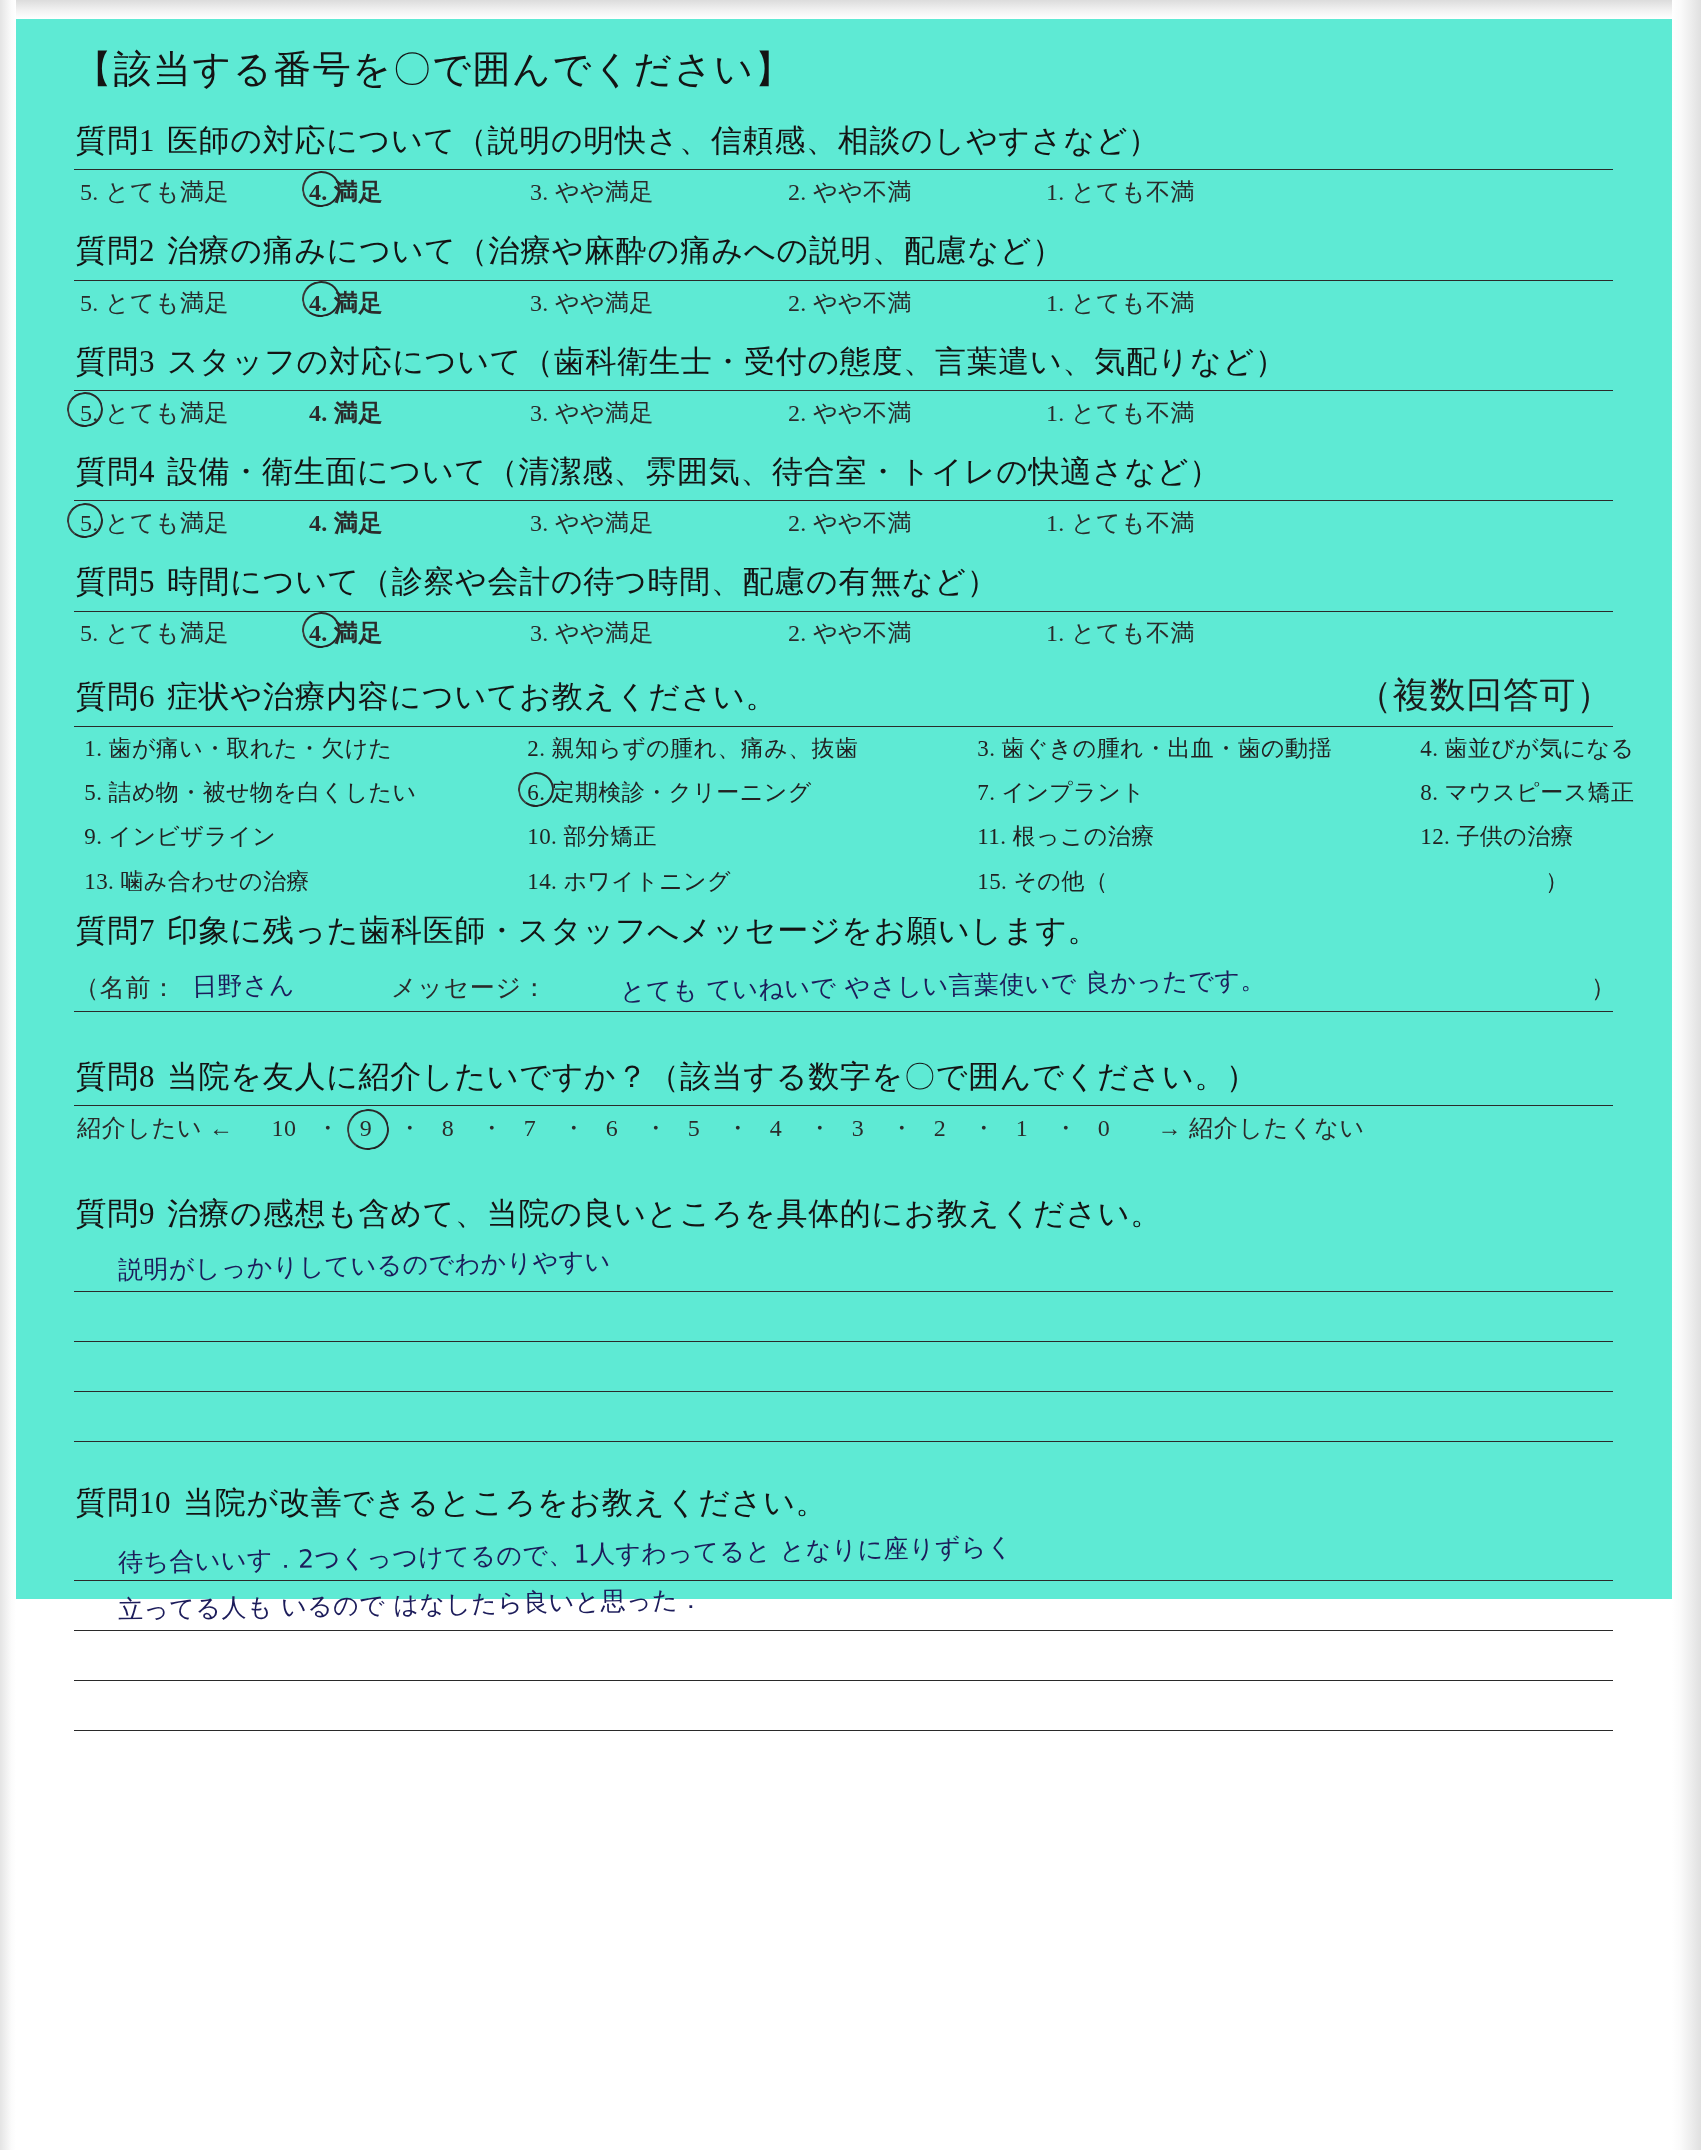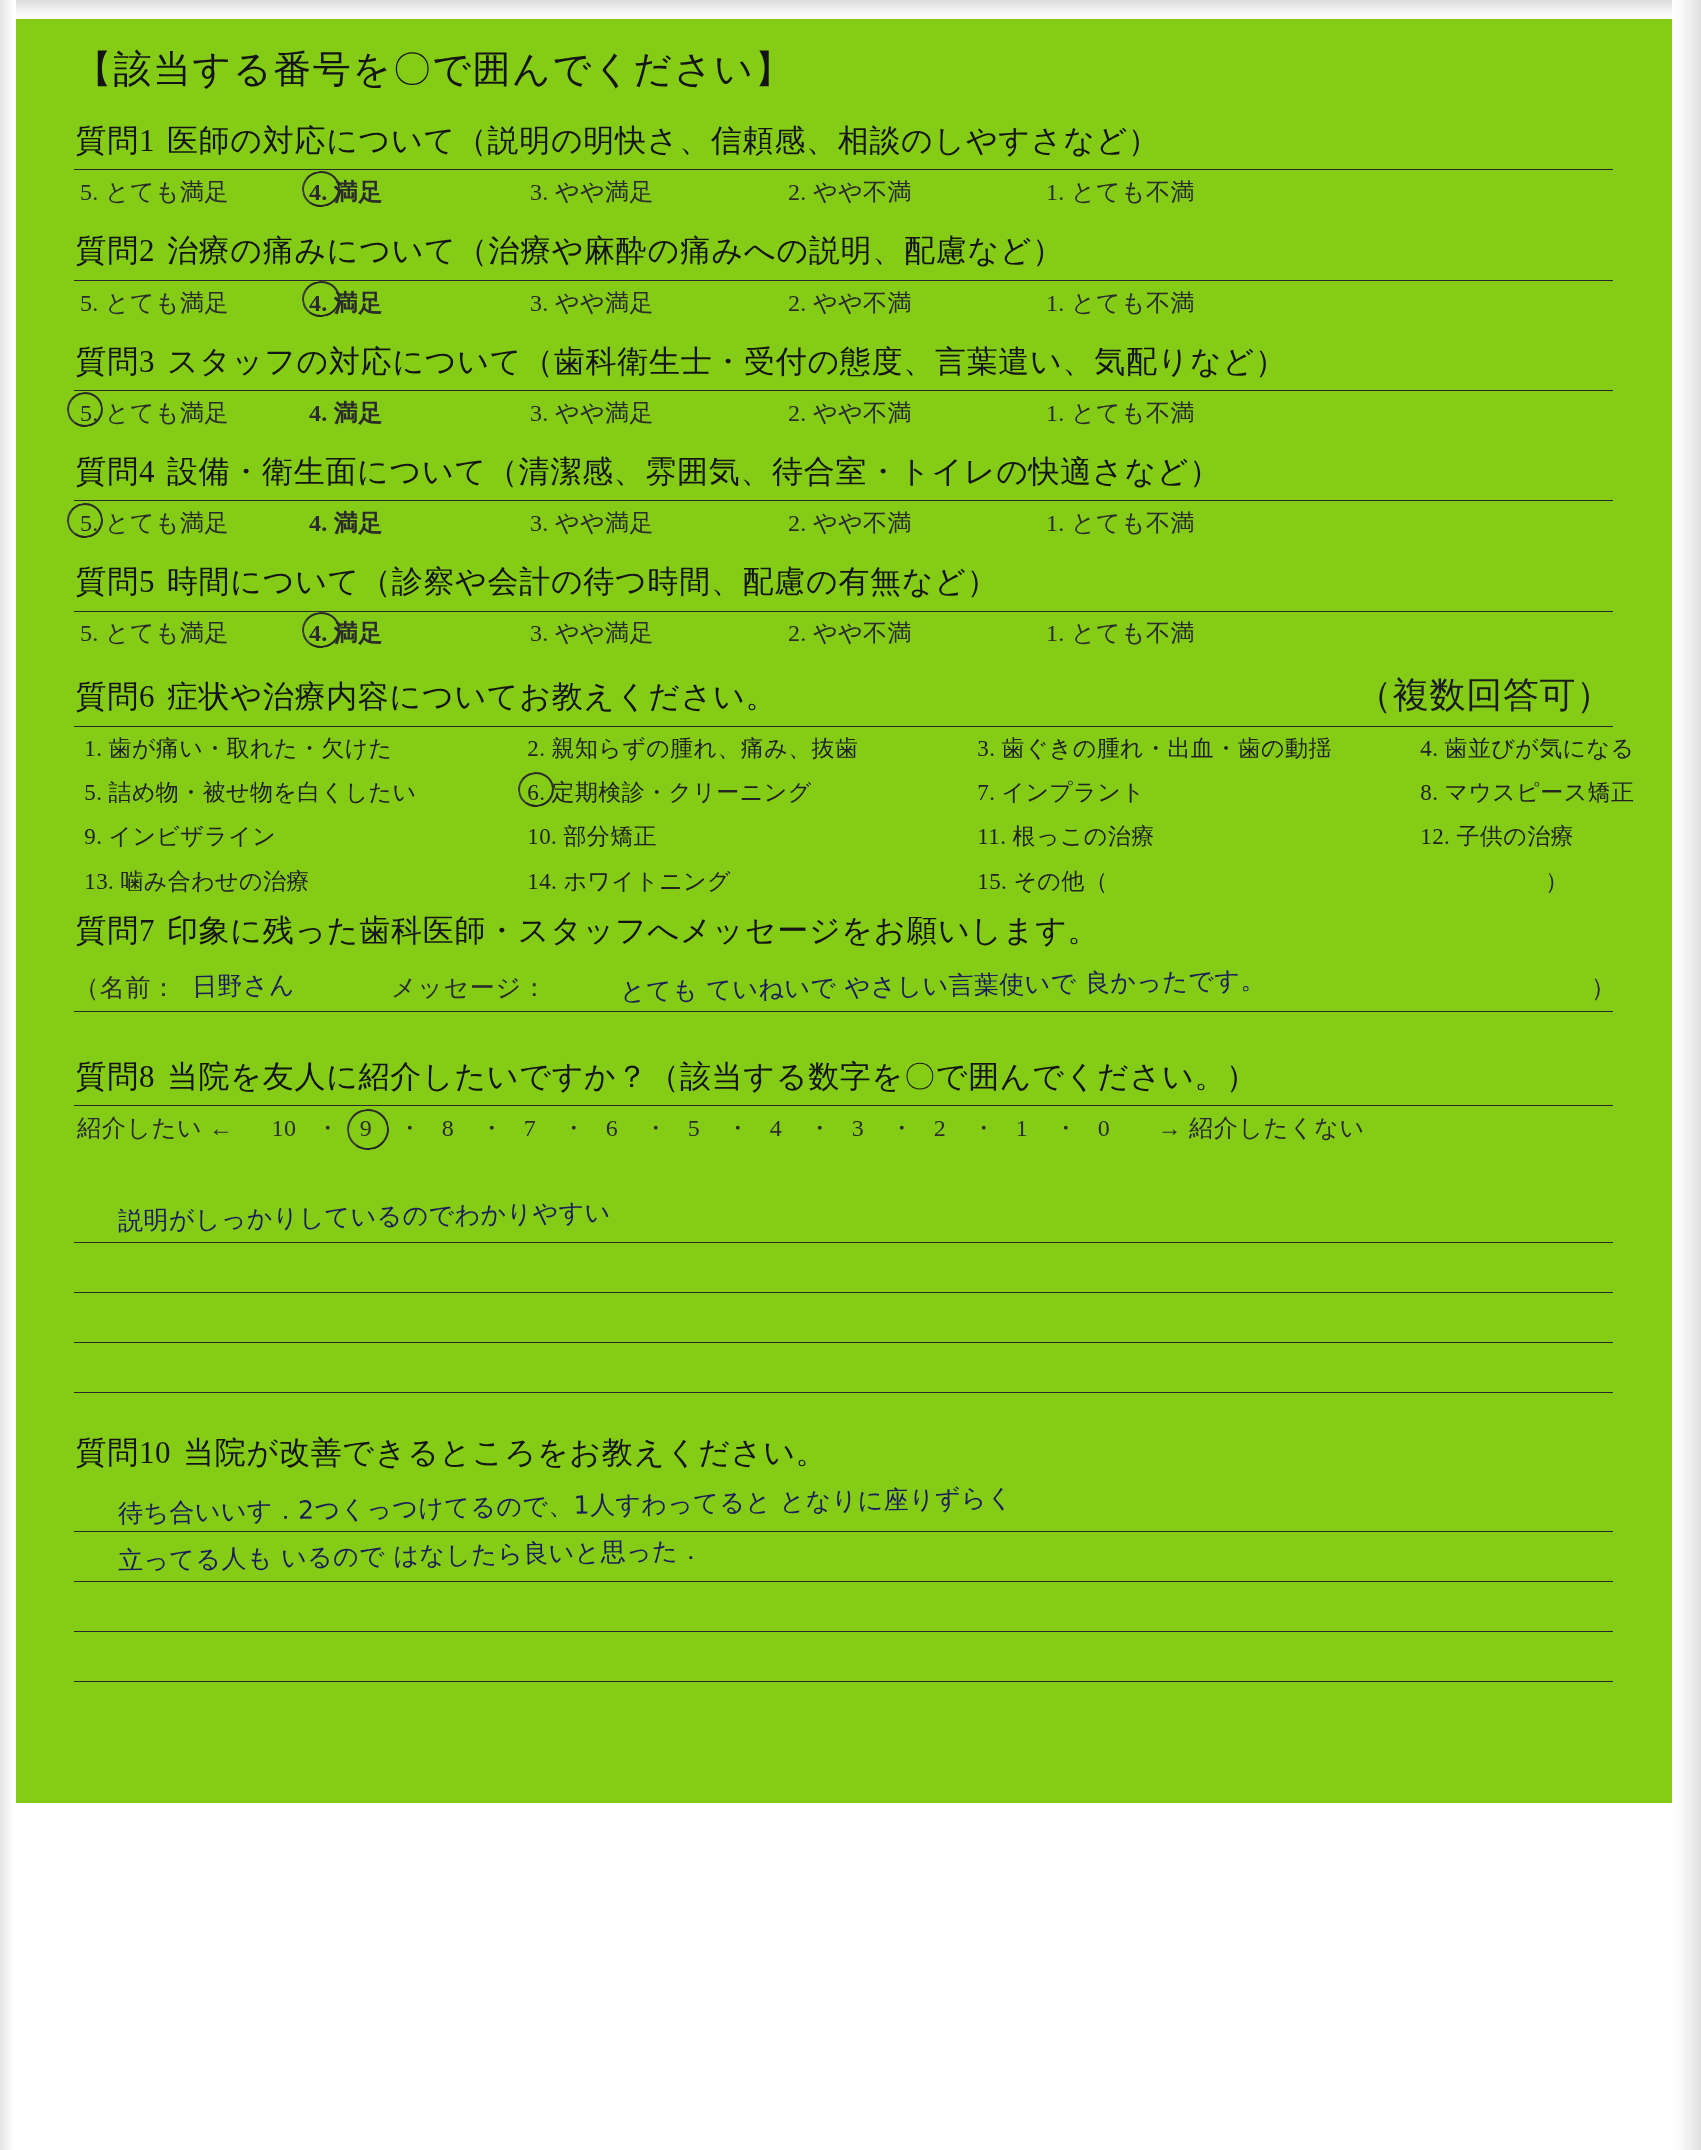--- a/index.html
+++ b/index.html
@@ -12,22 +12,22 @@
     height: 2151px;
     font-family: "Liberation Serif", "DejaVu Serif", serif;
     color: #1b1b1b;
     position: relative;
     overflow: hidden;
   }
   .page {
     position: absolute;
     top: 0; left: 0;
     width: 1701px;
-    height: 1803px;
-    background: #84cc16;
+    height: 1599px;
+    background: #5eead4;
     padding: 8px;
     box-sizing: border-box;
   }
   
   .scan-edge-top {
     position: absolute; top: 0; left: 0; width: 1701px; height: 19px;
     background: linear-gradient(to bottom, #dcdcdc 0%, #f4f4f4 60%, #ffffff 100%);
   }
   .scan-edge-left {
     position: absolute; top: 0; left: 0; width: 16px; height: 2151px;
@@ -346,20 +346,23 @@
           <span class="nps-sep">・</span>
           <span class="nps-num"><span>0</span></span>
         </span>
         <span class="nps-label" style="margin-left:22px;">→ 紹介したくない</span>
       </div>
     </div>
 
     <div class="spacer-md"></div>
 
     <div class="question-block">
+      <div class="q-text">
+        <span class="q-label">質問9</span><span>治療の感想も含めて、当院の良いところを具体的にお教えください。</span>
+      </div>
       <div class="lines">
         <div class="line">
             <span class="hand hand-abs">説明がしっかりしているのでわかりやすい</span>
           </div>
         <div class="line">
             <span class="hand hand-abs"></span>
           </div>
         <div class="line">
             <span class="hand hand-abs"></span>
           </div>

